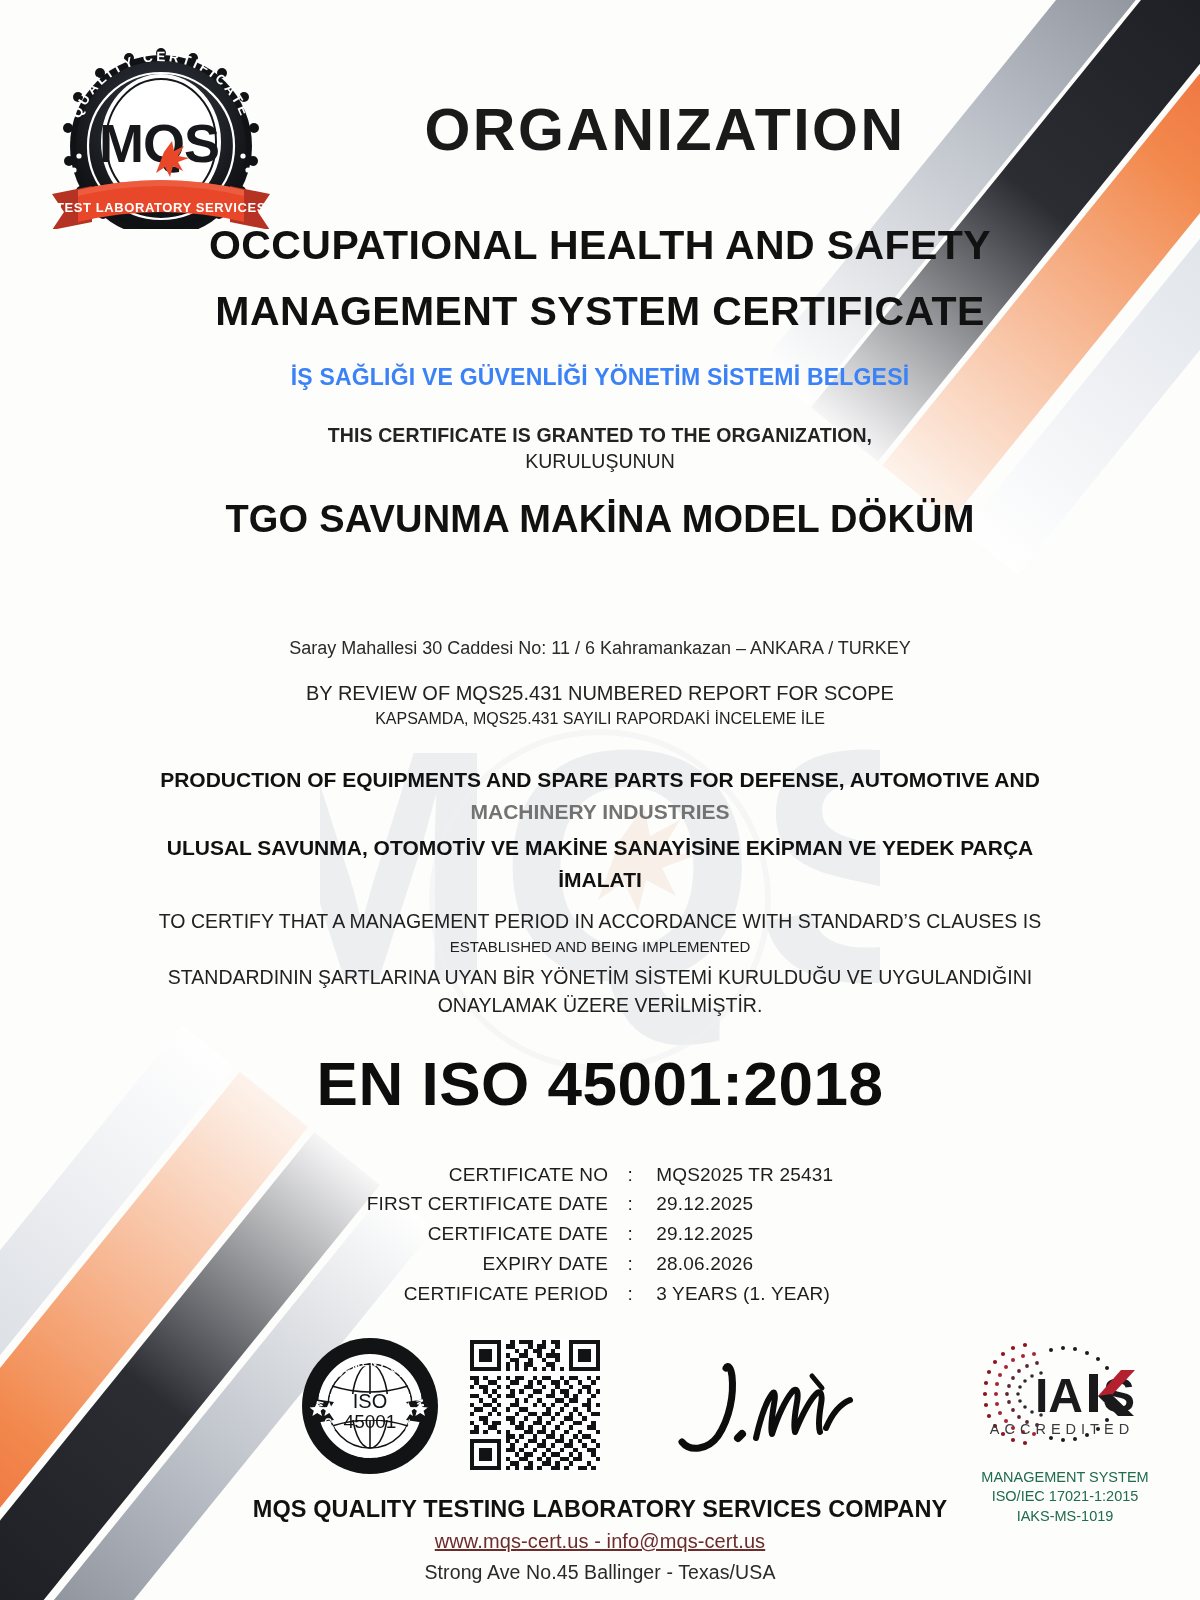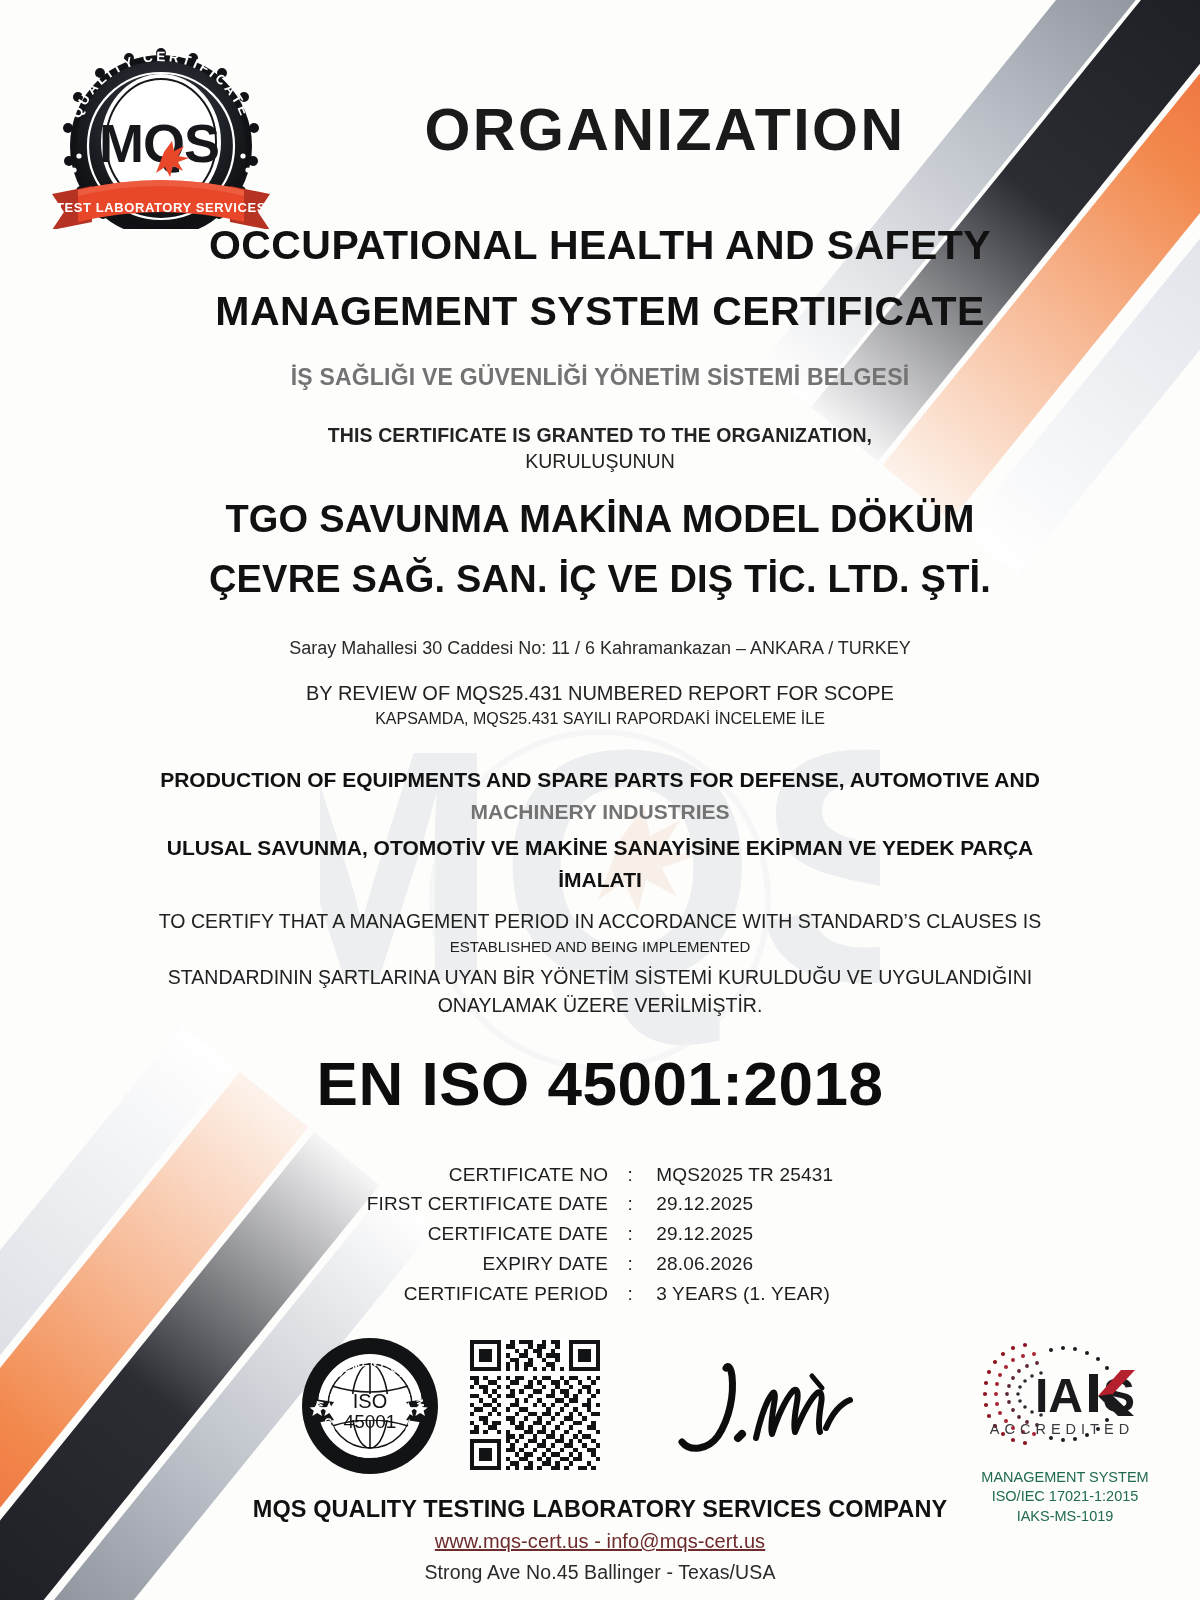--- a/index.html
+++ b/index.html
@@ -77,21 +77,21 @@
     font-size: 41px;
     font-weight: 700;
     letter-spacing: 0.4px;
     color: #111;
   }
   .t-subtitle {
     top: 364px;
     font-size: 23px;
     font-weight: 700;
     letter-spacing: 0.2px;
-    color: #737373;
+    color: #3b82f6;
   }
   .t-granted1 {
     top: 424px;
     font-size: 19.5px;
     font-weight: 700;
     color: #232323;
     letter-spacing: 0.1px;
   }
   .t-granted2 {
     top: 450px;
@@ -405,21 +405,20 @@
 
   <div class="center-col t-main1">OCCUPATIONAL HEALTH AND SAFETY</div>
   <div class="center-col t-main2">MANAGEMENT SYSTEM CERTIFICATE</div>
 
   <div class="center-col t-subtitle">İŞ SAĞLIĞI VE GÜVENLİĞİ YÖNETİM SİSTEMİ BELGESİ</div>
 
   <div class="center-col t-granted1">THIS CERTIFICATE IS GRANTED TO THE ORGANIZATION,</div>
   <div class="center-col t-granted2">KURULUŞUNUN</div>
 
   <div class="center-col t-org1">TGO SAVUNMA MAKİNA MODEL DÖKÜM</div>
-  <div class="center-col t-org2">ÇEVRE SAĞ. SAN. İÇ VE DIŞ TİC. LTD. ŞTİ.</div>
 
   <div class="center-col t-address">Saray Mahallesi 30 Caddesi No: 11 / 6 Kahramankazan – ANKARA / TURKEY</div>
 
   <div class="center-col t-scope-en">BY REVIEW OF MQS25.431 NUMBERED REPORT FOR SCOPE</div>
   <div class="center-col t-scope-tr">KAPSAMDA, MQS25.431 SAYILI RAPORDAKİ İNCELEME İLE</div>
 
   <div class="center-col t-sc1">PRODUCTION OF EQUIPMENTS AND SPARE PARTS FOR DEFENSE, AUTOMOTIVE AND</div>
   <div class="center-col t-sc2">MACHINERY INDUSTRIES</div>
   <div class="center-col t-sc3">ULUSAL SAVUNMA, OTOMOTİV VE MAKİNE SANAYİSİNE EKİPMAN VE YEDEK PARÇA</div>
   <div class="center-col t-sc4">İMALATI</div>

